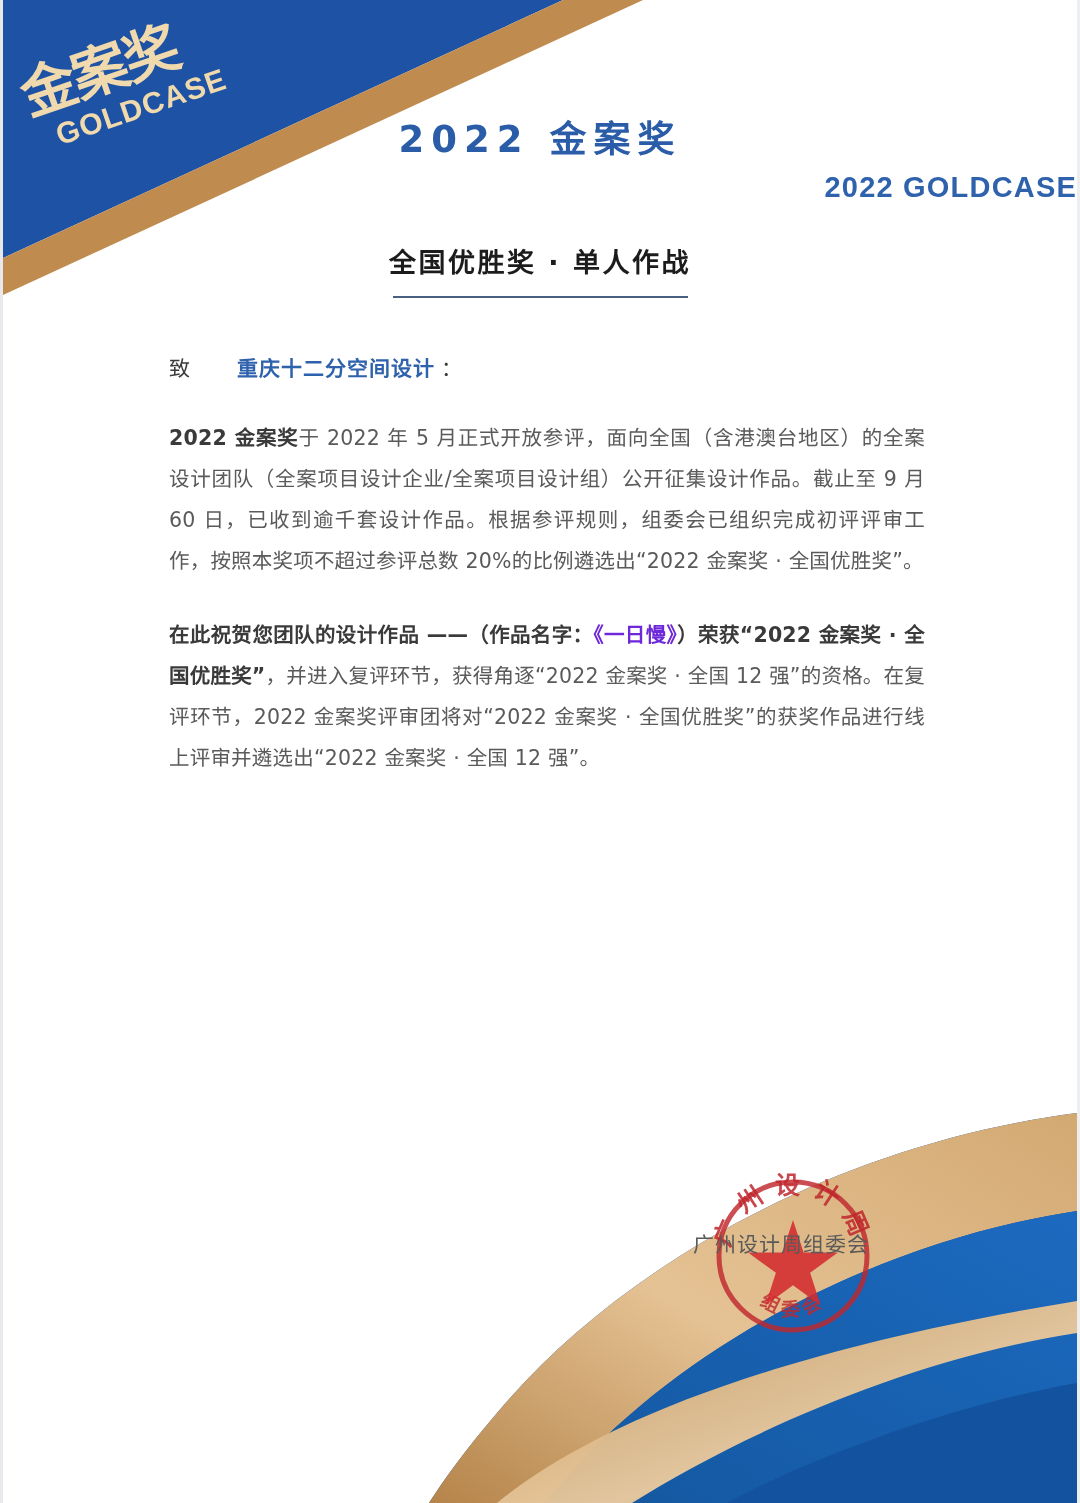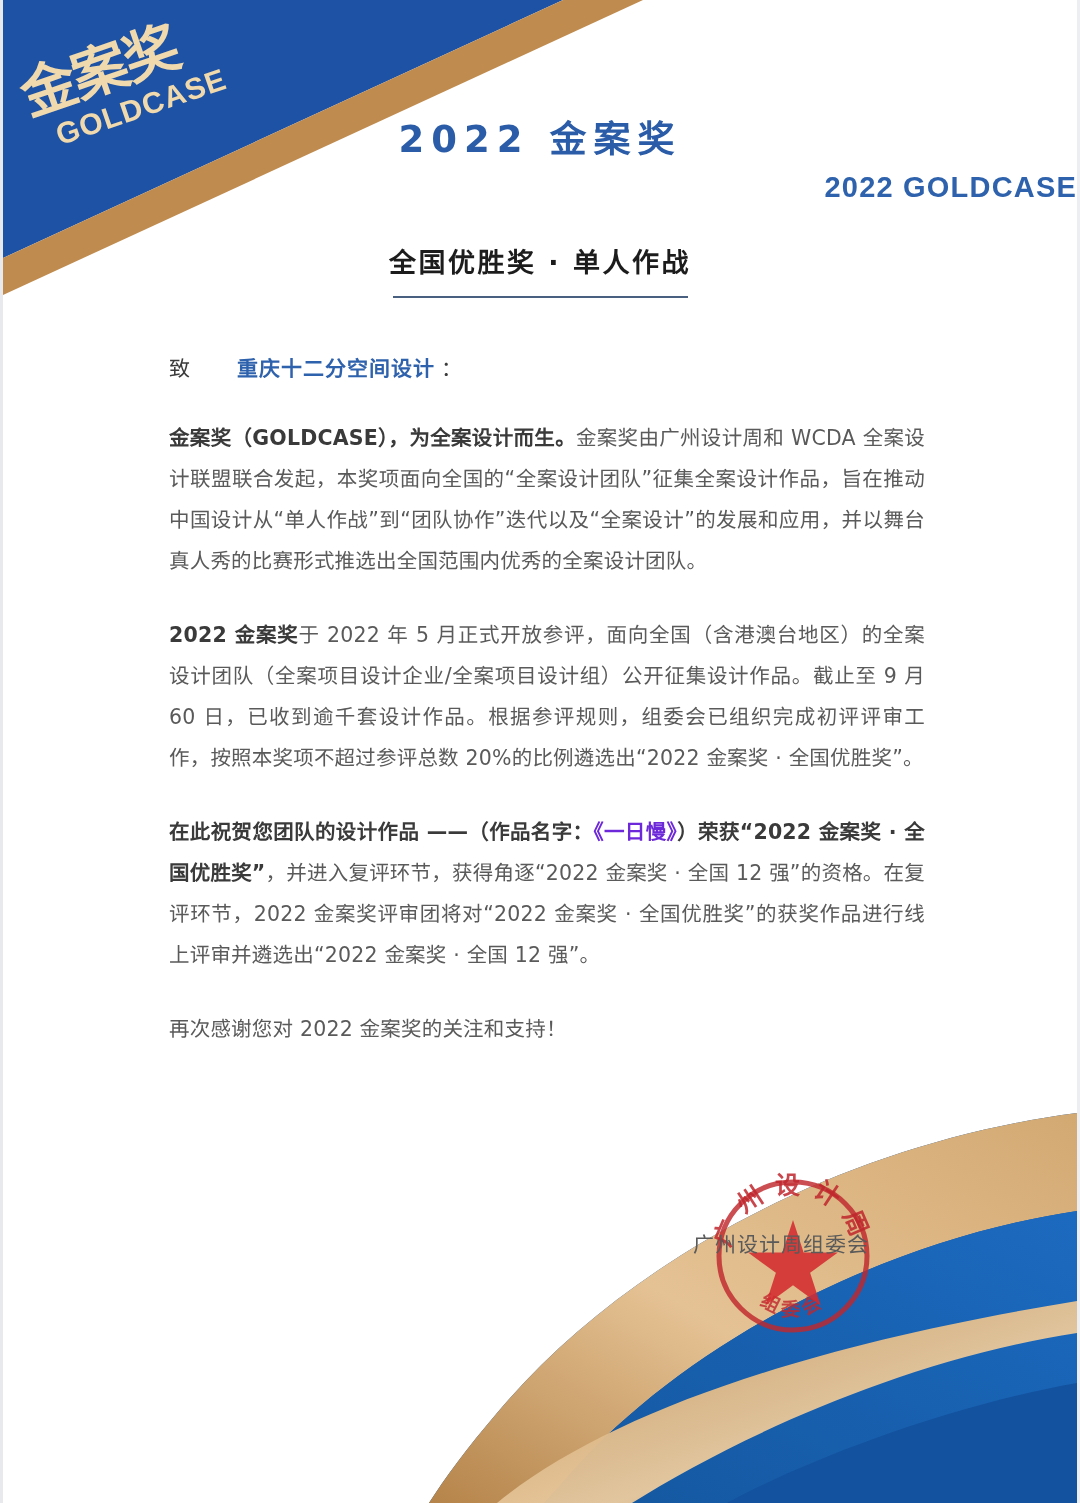--- a/index.html
+++ b/index.html
@@ -185,28 +185,26 @@
     <div class="subtitle">全国优胜奖 · 单人作战</div>
     <div class="subtitle-rule"></div>
   </div>
 
   <div class="body-area">
 
     <div class="salutation">
       <span>致</span><span class="recipient">重庆十二分空间设计</span><span>：</span>
     </div>
 
-    <p class="para"><span class="strong">金案奖（GOLDCASE），为全案设计而生。</span><span>金案奖由广州设计周和 WCDA 全案设计联盟联合发起，本奖项面向全国的“全案设计团队”征集全案设计作品，旨在推动中国设计从“单人作战”到“团队协作”迭代以及“全案设计”的发展和应用，并以舞台真人秀的比赛形式推选出全国范围内优秀的全案设计团队。</span></p>
 
     <p class="para"><span class="strong">2022 金案奖</span><span>于 2022 年 5 月正式开放参评，面向全国（含港澳台地区）的全案设计团队（全案项目设计企业/全案项目设计组）公开征集设计作品。截止至 9 月 60 日，已收到逾千套设计作品。根据参评规则，组委会已组织完成初评评审工作，按照本奖项不超过参评总数 20%的比例遴选出“2022 金案奖 · 全国优胜奖”。</span></p>
 
     <p class="para"><span class="strong">在此祝贺您团队的设计作品 ——（作品名字：</span><span class="work-name">《一日慢》</span><span class="strong">）荣获“2022 金案奖 · 全国优胜奖”</span><span>，并进入复评环节，获得角逐“2022 金案奖 · 全国 12 强”的资格。在复评环节，2022 金案奖评审团将对“2022 金案奖 · 全国优胜奖”的获奖作品进行线上评审并遴选出“2022 金案奖 · 全国 12 强”。</span></p>
 
 
-    <p class="para"><span>再次感谢您对 2022 金案奖的关注和支持！</span></p>
   </div>
 
   <div class="ribbon">
     <svg width="700" height="420" viewBox="0 0 700 420" xmlns="http://www.w3.org/2000/svg">
       <defs>
         <linearGradient id="blueGrad" x1="0" y1="0" x2="1" y2="1">
           <stop offset="0%" stop-color="#1E5FB0"></stop>
           <stop offset="55%" stop-color="#15529E"></stop>
           <stop offset="100%" stop-color="#0E4A96"></stop>
         </linearGradient>

